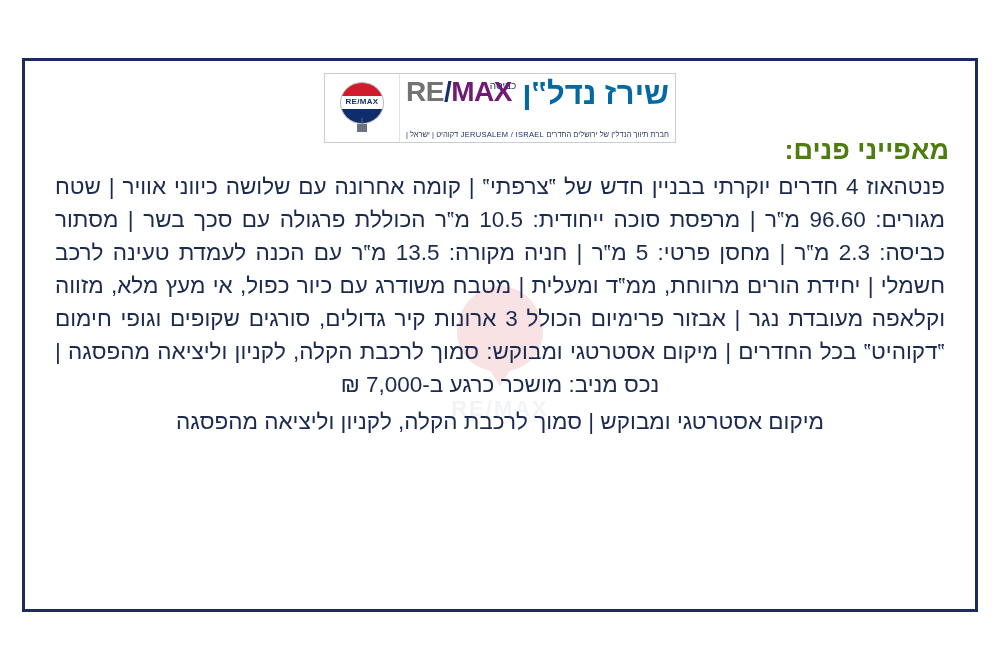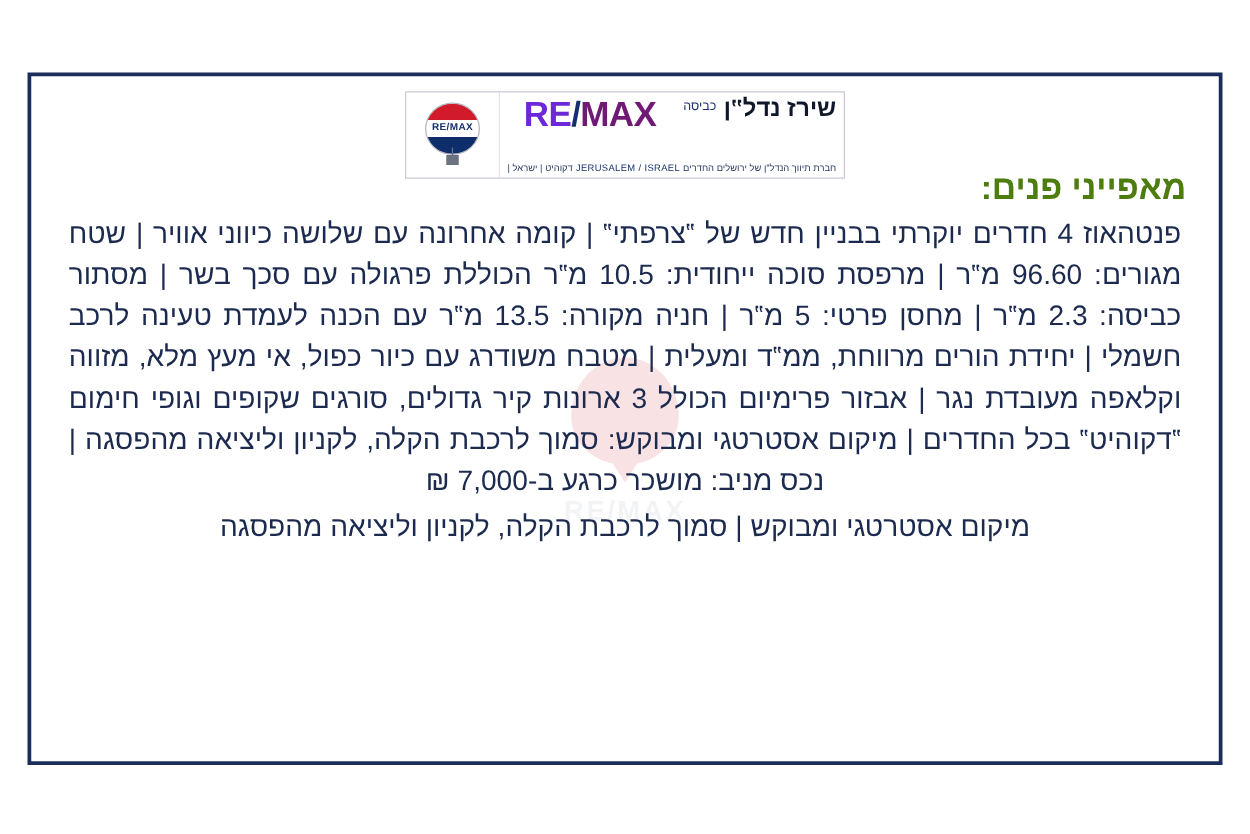--- a/index.html
+++ b/index.html
@@ -152,44 +152,44 @@
   }
   .logo-top {
     display: flex;
     flex-direction: row;
     align-items: baseline;
     justify-content: flex-start;
     gap: 6px;
     height: 40px;
   }
   .logo-heb {
-    font-size: 19px;
-    font-weight: bold;
-    color: #0f172a;
+    font-size: 31px;
+    font-weight: bold;
+    color: #0369a1;
     line-height: 1;
     white-space: nowrap;
   }
   .logo-kvutzat {
     font-size: 10px;
     color: #16306e;
     white-space: nowrap;
     align-self: flex-start;
     margin-top: 2px;
   }
   .logo-remax {
     position: absolute;
     left: 6px;
     top: 4px;
     font-size: 28px;
     font-weight: bold;
     letter-spacing: -0.5px;
     line-height: 1;
     direction: ltr;
   }
-  .logo-remax .re { color: #6d28d9; margin-left: 13px; }
+  .logo-remax .re { color: #737373; }
   .logo-remax .slash { color: #16306e; }
   .logo-remax .max { color: #701a75; }
   .logo-sub {
     position: absolute;
     right: 6px;
     left: 6px;
     bottom: 3px;
     display: flex;
     justify-content: space-between;
     align-items: baseline;

